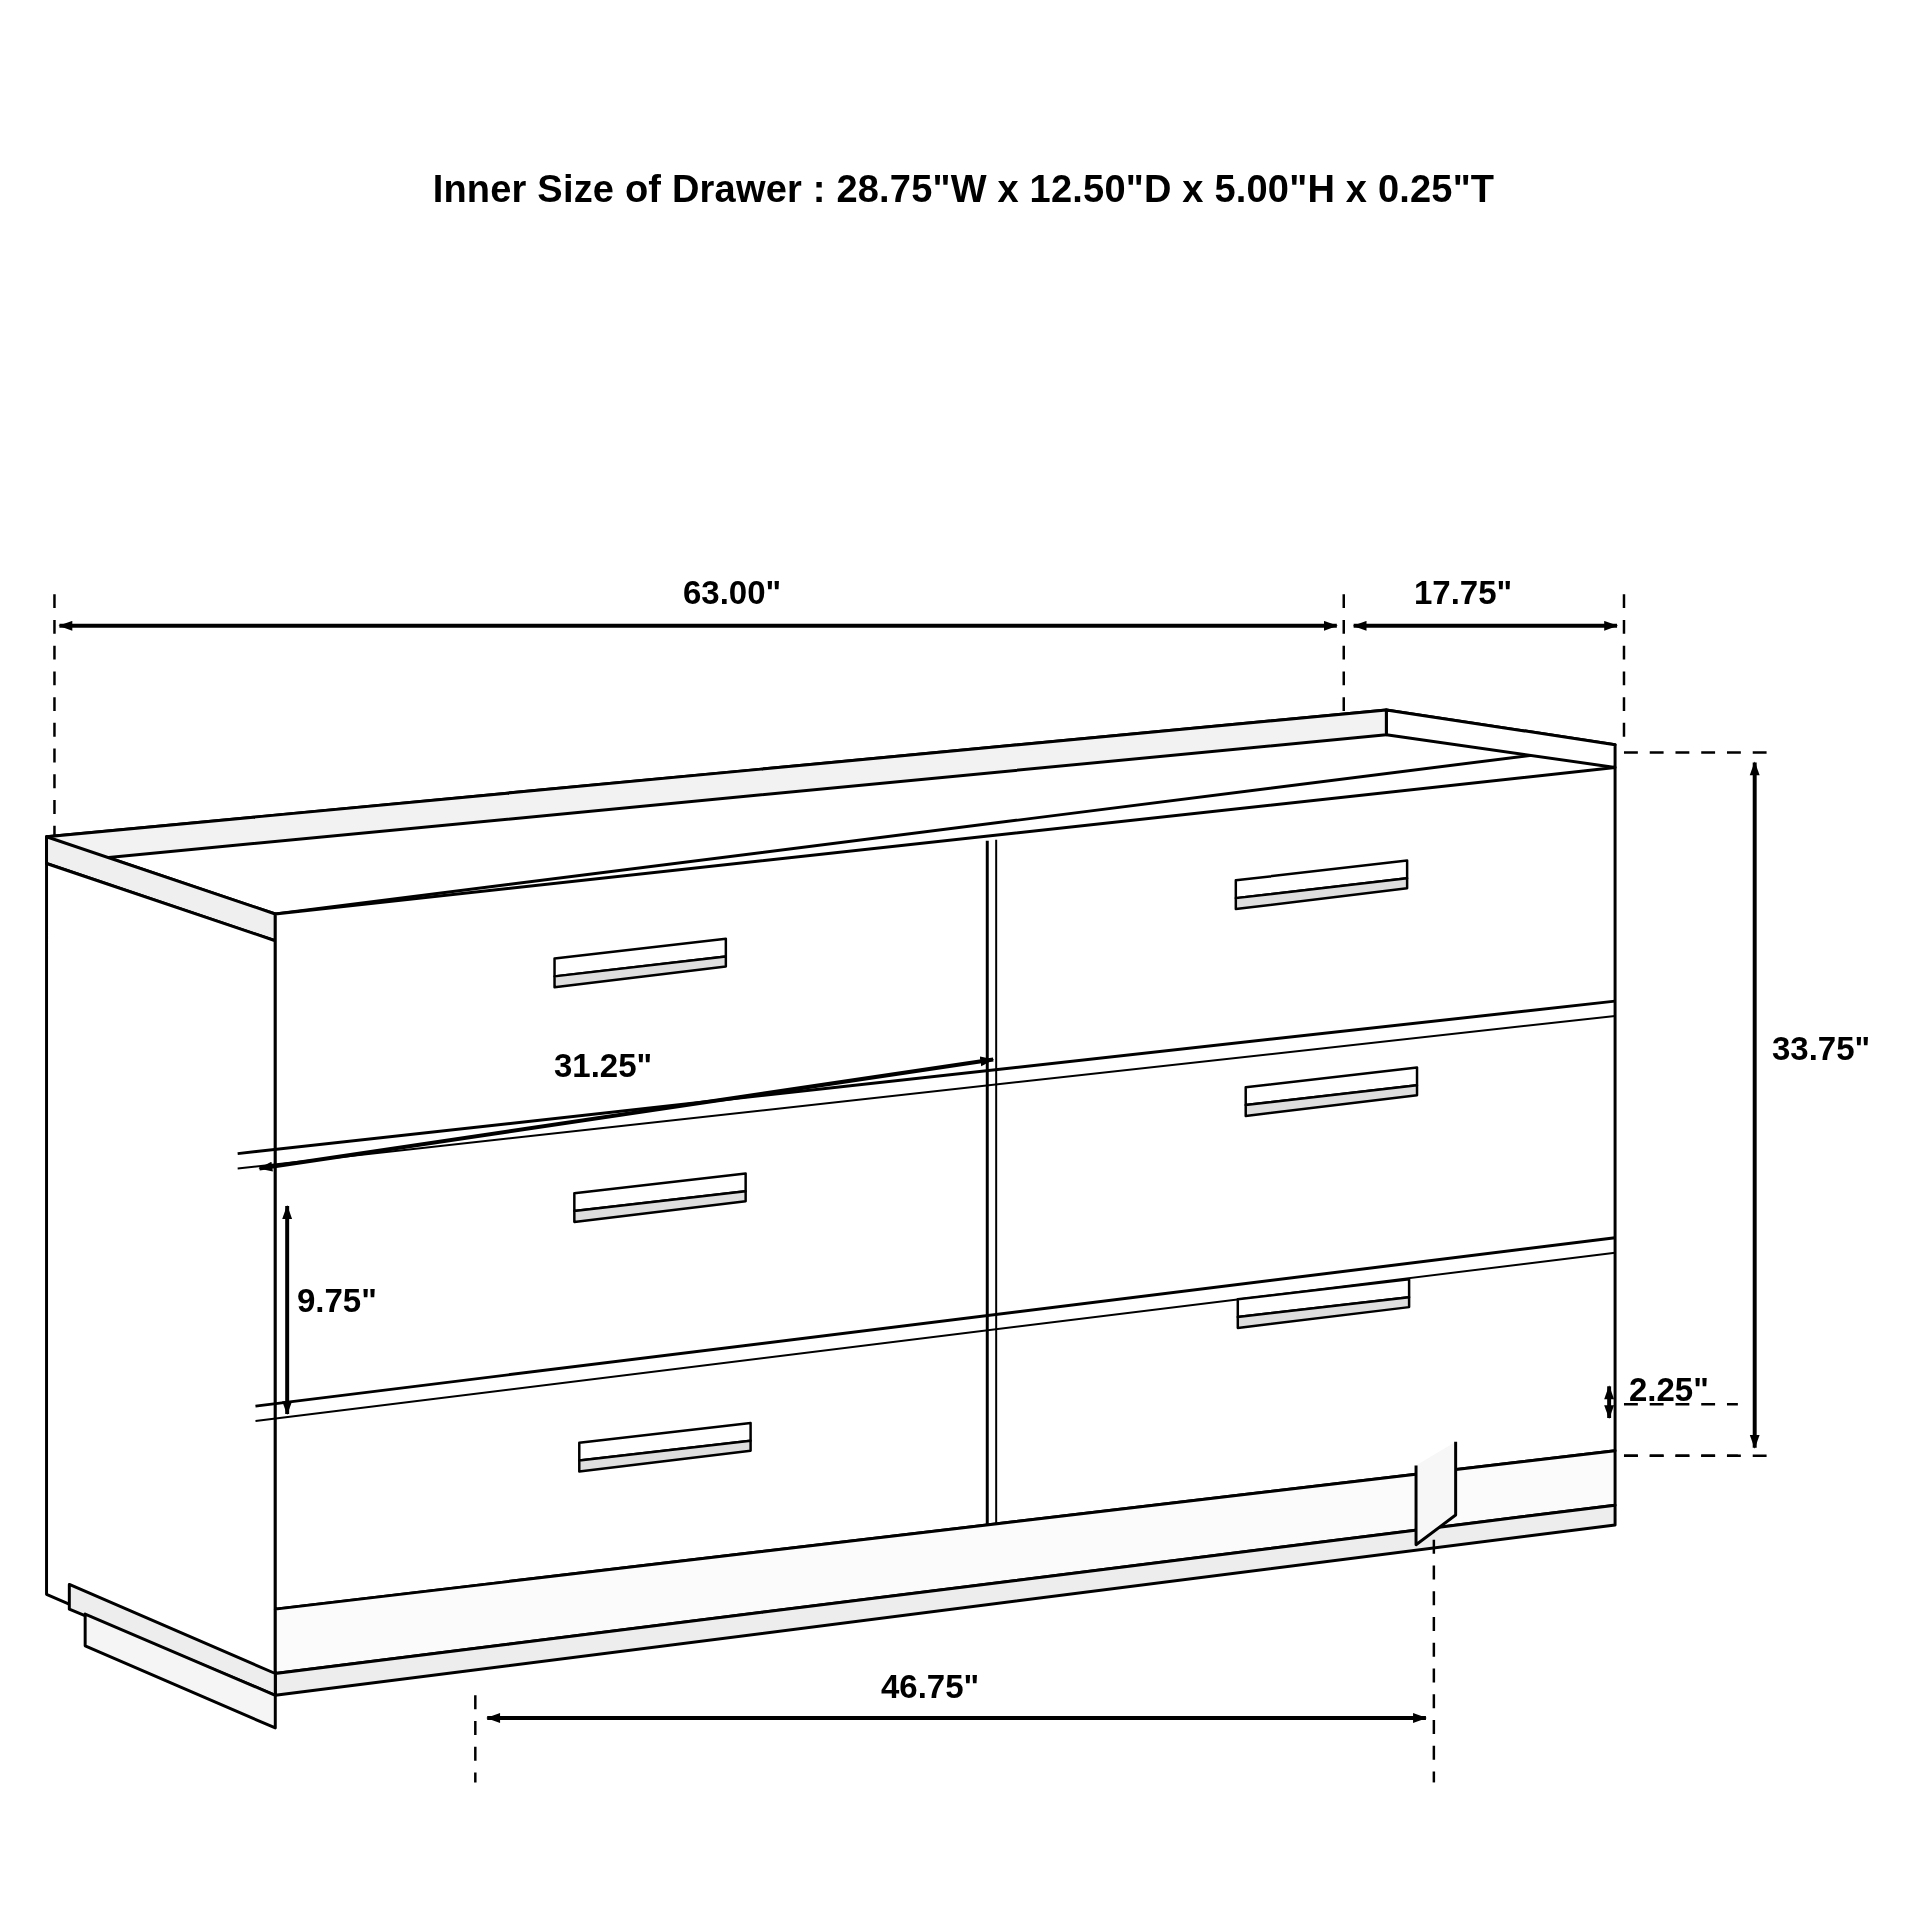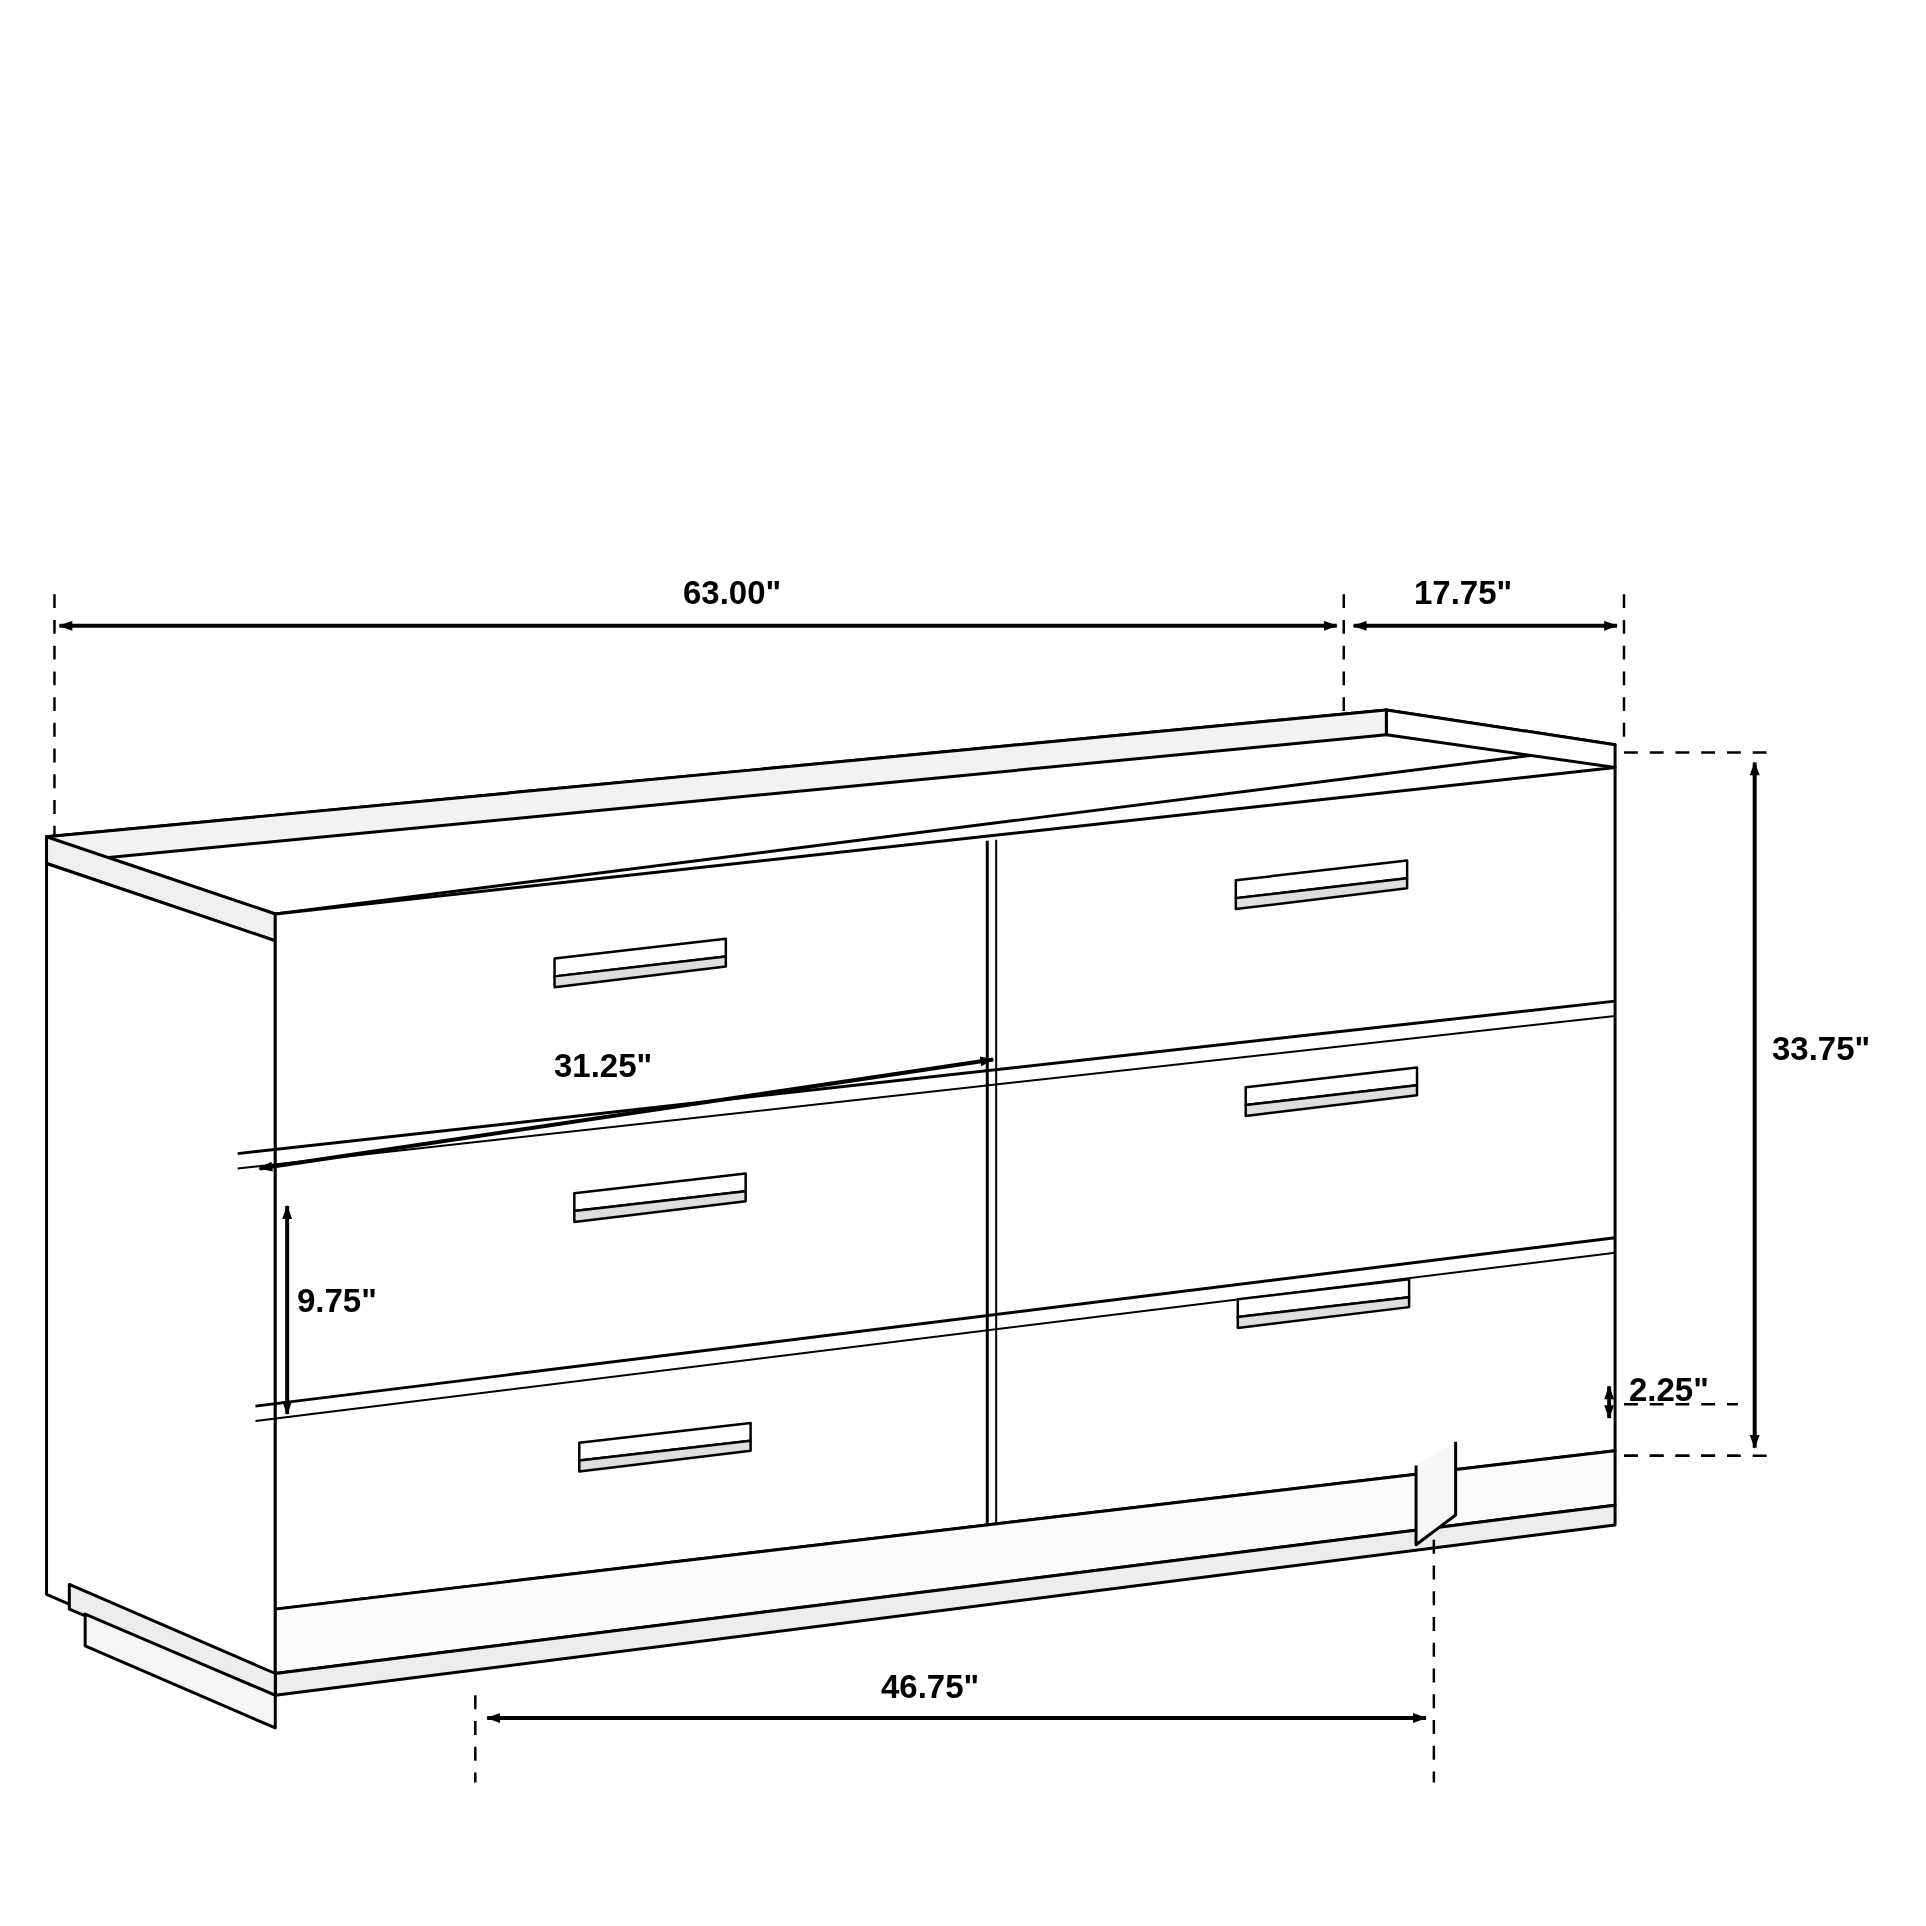--- a/index.html
+++ b/index.html
@@ -43,20 +43,21 @@
     position: absolute;
     left: 0;
     top: 0;
   }
 </style>
 </head>
 <body>
 
 <div id="diagram-root">
 
+  <div class="title">Inner Size of Drawer : 28.75"W x 12.50"D x 5.00"H x 0.25"T</div>
 
   <svg width="1927" height="1927" viewBox="0 0 1946 1946">
     <defs>
       <marker id="arrowEnd" markerWidth="16" markerHeight="16" refX="13" refY="5" orient="auto" markerUnits="userSpaceOnUse">
         <path d="M0,0 L14,5 L0,10 z" fill="#000"></path>
       </marker>
       <marker id="arrowStart" markerWidth="16" markerHeight="16" refX="1" refY="5" orient="auto" markerUnits="userSpaceOnUse">
         <path d="M14,0 L0,5 L14,10 z" fill="#000"></path>
       </marker>
     </defs>

